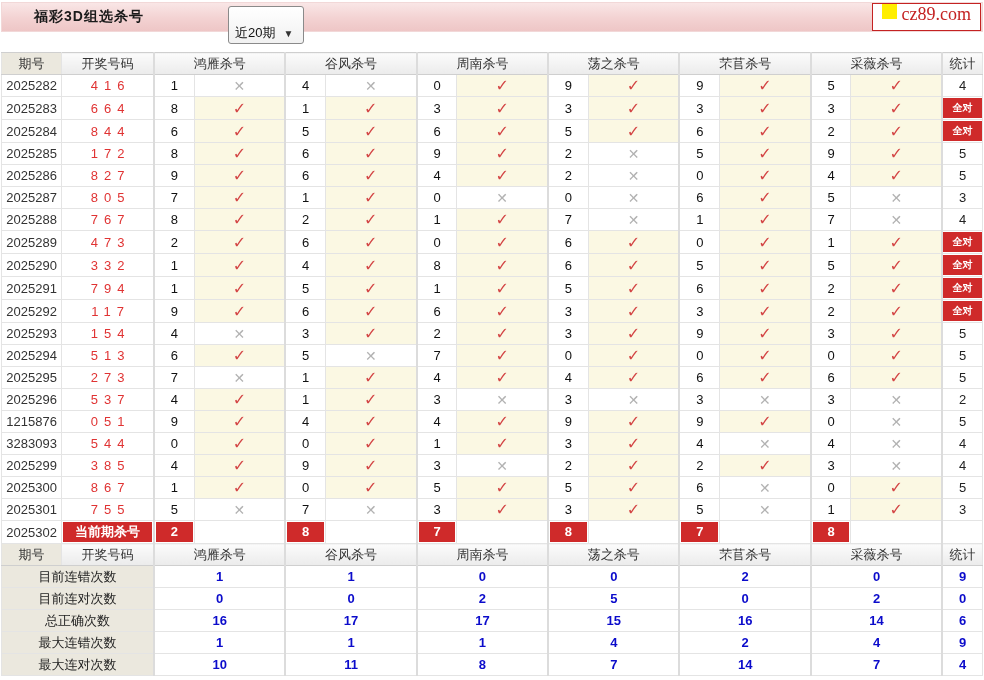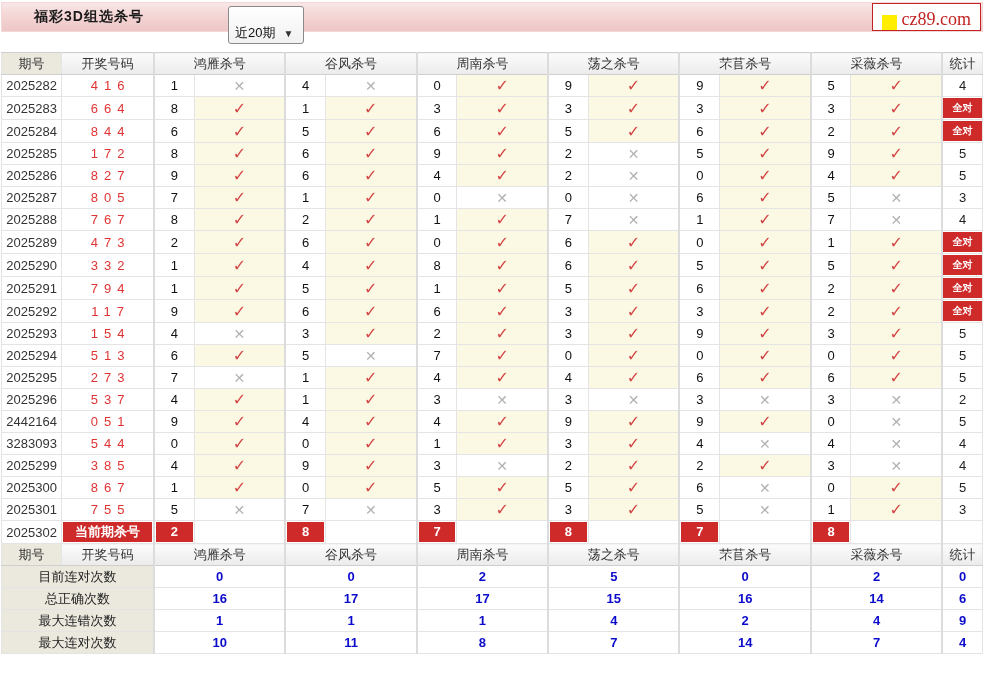--- a/index.html
+++ b/index.html
@@ -8,21 +8,21 @@
   
   .topbar{position:relative;margin:2px 1px 20px 1px;height:28px;
           background:linear-gradient(180deg,#f9e6e6 0%,#f3d2d2 55%,#eec6c6 100%);
           border:1px solid #f2d8d8;display:flex;align-items:center;}
   .page-title{margin-left:32px;font-size:14px;font-weight:bold;color:#1a1a1a;letter-spacing:1px;}
   .range-select{position:absolute;left:226px;top:3px;height:20px;min-width:64px;
           background:linear-gradient(#ffffff,#f1f1f1);border:1px solid #8a8a8a;border-radius:3px;
           font-size:13px;color:#111;display:flex;align-items:center;padding:16px 4px 0 6px;cursor:pointer;}
   .range-select .arrow{margin-left:8px;font-size:10px;color:#333;}
   .site-logo{position:absolute;right:1px;top:0;bottom:0;background:#fff;border:1px solid #c42222;
-          display:flex;align-items:flex-end;gap:5px;padding:0 9px;cursor:pointer;}
+          display:flex;align-items:flex-start;gap:5px;padding:0 9px;cursor:pointer;}
   .logo-sq{width:15px;height:15px;background:#ffee00;display:inline-block;}
   .logo-text{font-family:"Liberation Serif","DejaVu Serif",serif;font-size:18px;color:#c42222;}
 
   
   table{border-collapse:collapse;table-layout:fixed;width:982px;margin:0 1px;}
   th,td{border:1px solid #e4e4e4;height:21px;padding:0;text-align:center;vertical-align:middle;
         overflow:hidden;white-space:nowrap;}
   th{background:linear-gradient(#fbfbfb,#ebebeb);font-size:13px;font-weight:normal;color:#333;
      border-bottom:1px solid #cfcfcf;border-top:1px solid #cfcfcf;}
   th.beige{background:#ebe8de;}
@@ -352,21 +352,21 @@
         <td class="mark subsep"><span class="no">✕</span></td>
         <td class="num gstart">3</td>
         <td class="mark subsep"><span class="no">✕</span></td>
         <td class="num gstart">3</td>
         <td class="mark subsep"><span class="no">✕</span></td>
         <td class="num gstart">3</td>
         <td class="mark subsep"><span class="no">✕</span></td>
         <td class="stat gstart">2</td>
       </tr>
       <tr>
-        <td class="period">2442164</td>
+        <td class="period">1215876</td>
         <td class="draw">051</td>
         <td class="num gstart">9</td>
         <td class="mark okbg subsep"><span class="ok">✓</span></td>
         <td class="num gstart">4</td>
         <td class="mark okbg subsep"><span class="ok">✓</span></td>
         <td class="num gstart">4</td>
         <td class="mark okbg subsep"><span class="ok">✓</span></td>
         <td class="num gstart">9</td>
         <td class="mark okbg subsep"><span class="ok">✓</span></td>
         <td class="num gstart">9</td>
@@ -479,20 +479,30 @@
         <th>开奖号码</th>
         <th class="gstart" colspan="2">鸿雁杀号</th>
         <th class="gstart" colspan="2">谷风杀号</th>
         <th class="gstart" colspan="2">周南杀号</th>
         <th class="gstart" colspan="2">荡之杀号</th>
         <th class="gstart" colspan="2">芣苢杀号</th>
         <th class="gstart" colspan="2">采薇杀号</th>
         <th class="gstart">统计</th>
       </tr>
       <tr>
+        <td class="sumlabel" colspan="2">目前连错次数</td>
+        <td class="val blue gstart" colspan="2">1</td>
+        <td class="val blue gstart" colspan="2">1</td>
+        <td class="val blue gstart" colspan="2">0</td>
+        <td class="val blue gstart" colspan="2">0</td>
+        <td class="val blue gstart" colspan="2">2</td>
+        <td class="val blue gstart" colspan="2">0</td>
+        <td class="val blue gstart">9</td>
+      </tr>
+      <tr>
         <td class="sumlabel" colspan="2">目前连对次数</td>
         <td class="val blue gstart" colspan="2">0</td>
         <td class="val blue gstart" colspan="2">0</td>
         <td class="val blue gstart" colspan="2">2</td>
         <td class="val blue gstart" colspan="2">5</td>
         <td class="val blue gstart" colspan="2">0</td>
         <td class="val blue gstart" colspan="2">2</td>
         <td class="val blue gstart">0</td>
       </tr>
       <tr>

